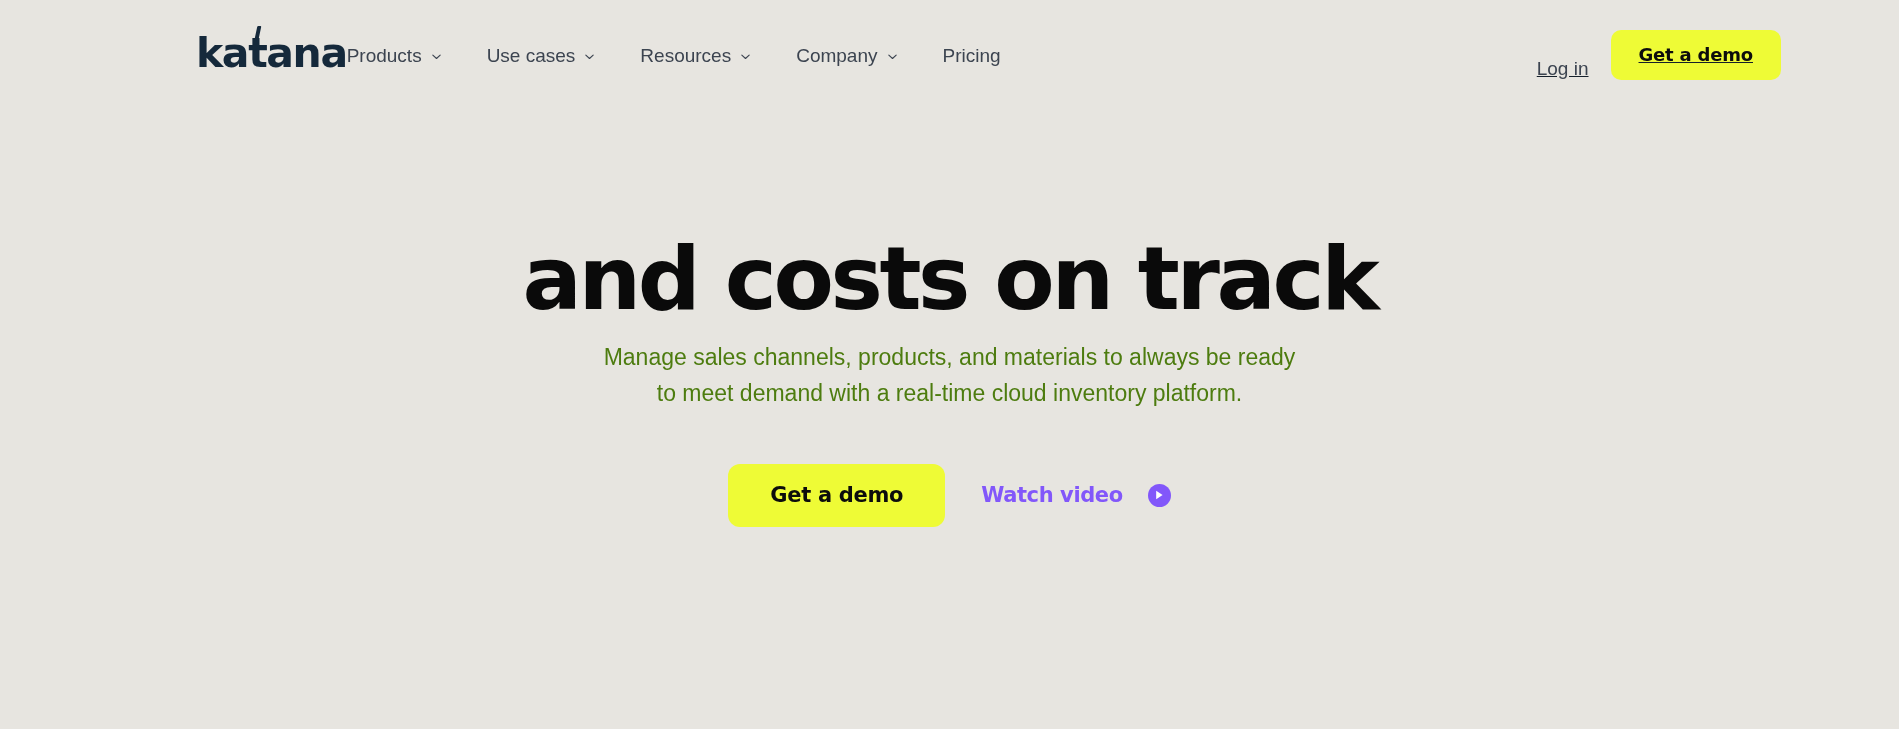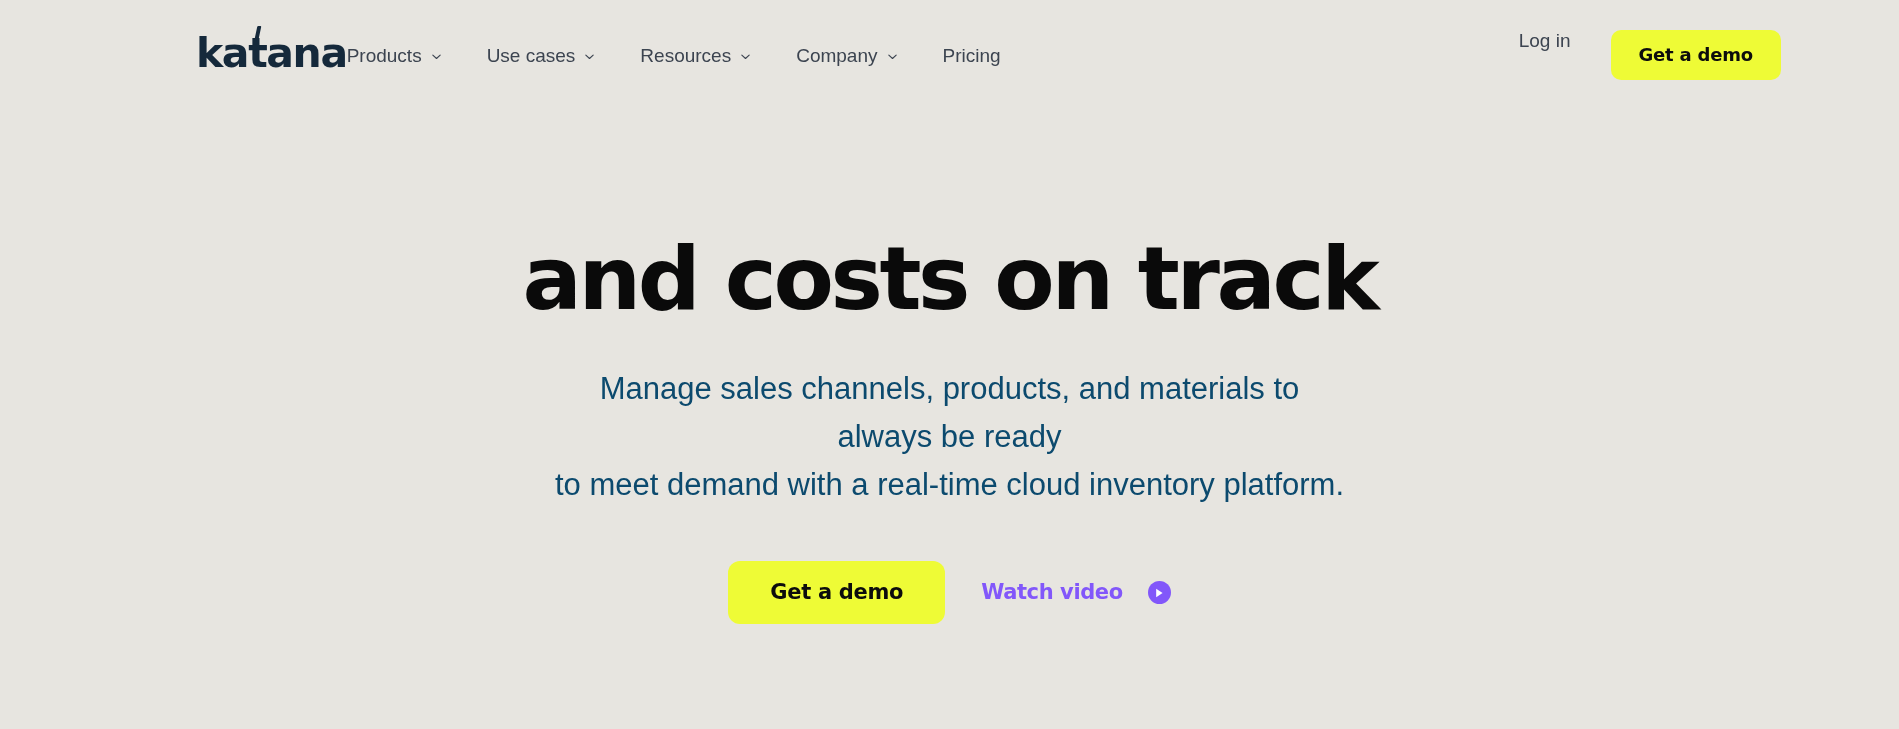--- a/index.html
+++ b/index.html
@@ -84,22 +84,23 @@
     height: 11px;
     position: relative;
     top: 1px;
   }
   .chevron svg { display: block; width: 11px; height: 11px; }
 
   
   .header-actions {
     margin-left: auto;
     display: flex;
-    align-items: flex-start;
-    gap: 40px;
+    align-items: flex-end;
+    gap: 22px;
+    text-decoration: underline;
   }
 
   .login-link {
     font-size: 19px;
     color: #3c4450;
     text-decoration: none;
     cursor: pointer;
     white-space: nowrap;
   }
 
@@ -133,24 +134,24 @@
     font-weight: 700;
     line-height: 0.98;
     letter-spacing: -3.4px;
     color: #0a0a0a;
     max-width: 1100px;
     margin: 0 auto;
   }
   .hero-title .line { display: block; }
 
   .hero-subtitle {
-    margin: 43px auto 0;
-    font-size: 31px;
+    margin: 18px auto 0;
+    font-size: 23px;
     line-height: 1.55;
-    color: #0c4a6e;
+    color: #4d7c0f;
     max-width: 800px;
     font-weight: 400;
   }
   .hero-subtitle .line { display: block; }
 
   .hero-cta {
     margin-top: 52px;
     display: flex;
     align-items: center;
     justify-content: center;

